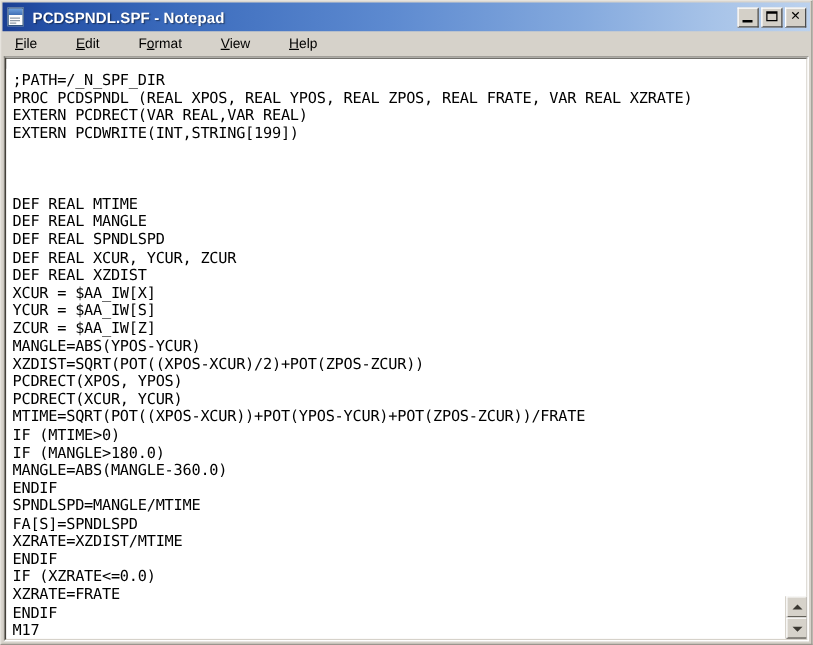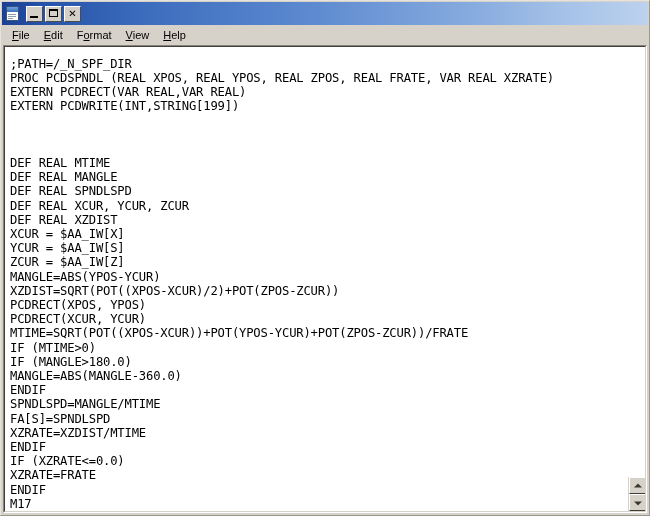--- a/index.html
+++ b/index.html
@@ -123,20 +123,21 @@
 
   
   #menubar {
     height: 19px;
     min-height: 19px;
     background: #d6d2ca;
     display: flex;
     align-items: center;
     padding-left: 3px;
     margin: 1px 1px 0 1px;
+    gap: 17px;
   }
   .menu-item {
     font-size: 11px;
     color: #000;
     padding: 2px 7px 3px 7px;
     white-space: nowrap;
     cursor: default;
     line-height: 1;
   }
   .menu-item u { text-decoration: underline; }
@@ -228,20 +229,21 @@
 <div id="window">
 
   <div id="titlebar">
     <div id="title-icon">
       <div class="page"></div>
       <div class="band"></div>
       <div class="ln l1"></div>
       <div class="ln l2"></div>
       <div class="ln l3"></div>
     </div>
+    <div id="title-text">PCDSPNDL.SPF - Notepad</div>
     <div id="win-buttons">
       <div class="win-btn">
         <span class="min-bar"></span>
       </div>
       <div class="win-btn">
         <span class="max-box"></span>
       </div>
       <div class="win-btn">
         <span class="glyph">✕</span>
       </div>

